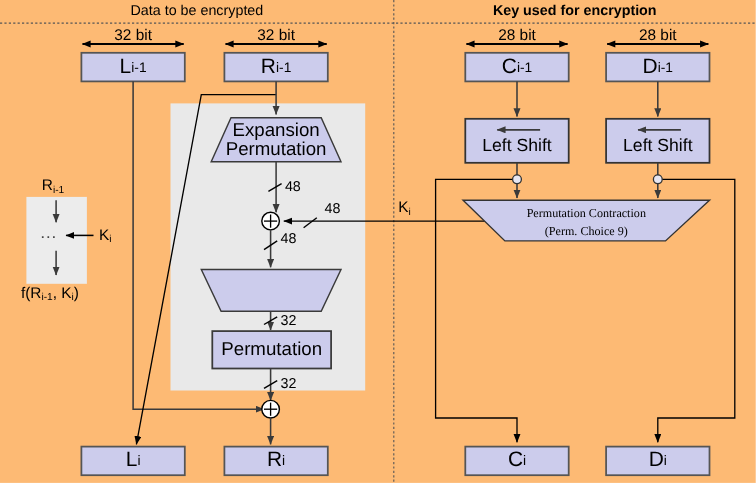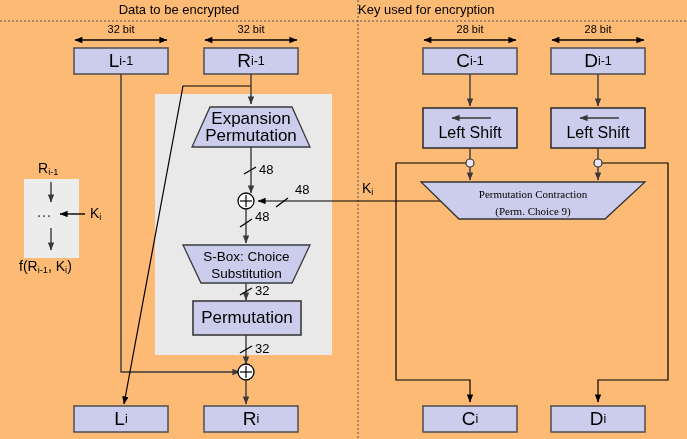--- a/index.html
+++ b/index.html
@@ -2,21 +2,21 @@
 <html><head>
 <meta charset="utf-8">
 <style>
   html,body{margin:0;padding:0;background:#ffffff;}
   body{width:687px;height:439px;overflow:hidden;
        font-family:"Liberation Sans","DejaVu Sans",sans-serif;}
   #stage{position:relative;width:687px;height:439px;background:#fdba74;}
   svg#canvas{position:absolute;left:0;top:0;width:687px;height:439px;}
   .lbl{position:absolute;white-space:nowrap;color:#000;}
   .hdr{font-size:13px;}
-  .bit{font-size:11px;}
+  .bit{font-size:14px;}
   .num{font-size:13px;}
   .boxtxt{position:absolute;display:flex;align-items:center;justify-content:center;
           white-space:nowrap;color:#000;pointer-events:none;}
   sub{font-size:.66em;vertical-align:-.22em;text-align:right;}
 </style>
 </head>
 <body>
 
 <div id="stage">
 
@@ -112,21 +112,21 @@
     <path d="M470,163 L396,163 L396,380 L470,380 L470,402" fill="none" stroke="#000" stroke-width="1.2" marker-end="url(#arb)"></path>
     <path d="M598,163 L668,163 L668,380 L598,380 L598,402" fill="none" stroke="#000" stroke-width="1.2" marker-end="url(#arb)"></path>
 
     <circle cx="470" cy="163" r="4" fill="#e6e6f2" stroke="#333" stroke-width="1.2"></circle>
     <circle cx="598" cy="163" r="4" fill="#e6e6f2" stroke="#333" stroke-width="1.2"></circle>
 
     <polygon points="421,182 645,182 605,219 459,219" fill="#ccccec" stroke="#333" stroke-width="1.3"></polygon>
   </svg>
 
   <div class="lbl hdr" style="left:0;top:2px;width:358px;text-align:center;">Data to be encrypted</div>
-  <div class="lbl hdr" style="left:358px;top:2px;width:329px;text-align:left;">Key used for encryption</div>
+  <div class="lbl hdr" style="left:358px;top:2px;width:329px;text-align:center;font-weight:bold;">Key used for encryption</div>
 
   <div class="lbl bit" style="left:74px;top:23px;width:94px;text-align:center;">32 bit</div>
   <div class="lbl bit" style="left:204px;top:23px;width:94px;text-align:center;">32 bit</div>
   <div class="lbl bit" style="left:423px;top:23px;width:94px;text-align:center;">28 bit</div>
   <div class="lbl bit" style="left:551px;top:23px;width:94px;text-align:center;">28 bit</div>
 
   <div class="boxtxt" style="left:74px;top:48px;width:94px;height:26px;font-size:19px;">
     <span>L</span>
       <sub>i-1</sub>
   </div>
@@ -156,24 +156,20 @@
       <sub>i</sub>
   </div>
   <div class="boxtxt" style="left:551px;top:406px;width:94px;height:26px;font-size:19px;">
     <span>D</span>
       <sub>i</sub>
   </div>
 
   <div class="lbl" style="left:192px;top:110px;width:118px;text-align:center;font-size:17px;line-height:17px;">
     <div>Expansion</div>
     <div>Permutation</div>
-  </div>
-  <div class="lbl" style="left:185px;top:248px;width:123px;text-align:center;font-size:13.5px;line-height:17px;">
-    <div>S-Box: Choice</div>
-    <div>Substitution</div>
   </div>
   <div class="boxtxt" style="left:193px;top:301px;width:108px;height:34px;font-size:17px;">Permutation</div>
 
   <div class="lbl num" style="left:259px;top:162px;">48</div>
   <div class="lbl num" style="left:295px;top:182px;">48</div>
   <div class="lbl num" style="left:255px;top:209px;">48</div>
   <div class="lbl num" style="left:255px;top:283px;">32</div>
   <div class="lbl num" style="left:255px;top:341px;">32</div>
 
   <div class="lbl" style="left:362px;top:180px;font-size:14px;">

